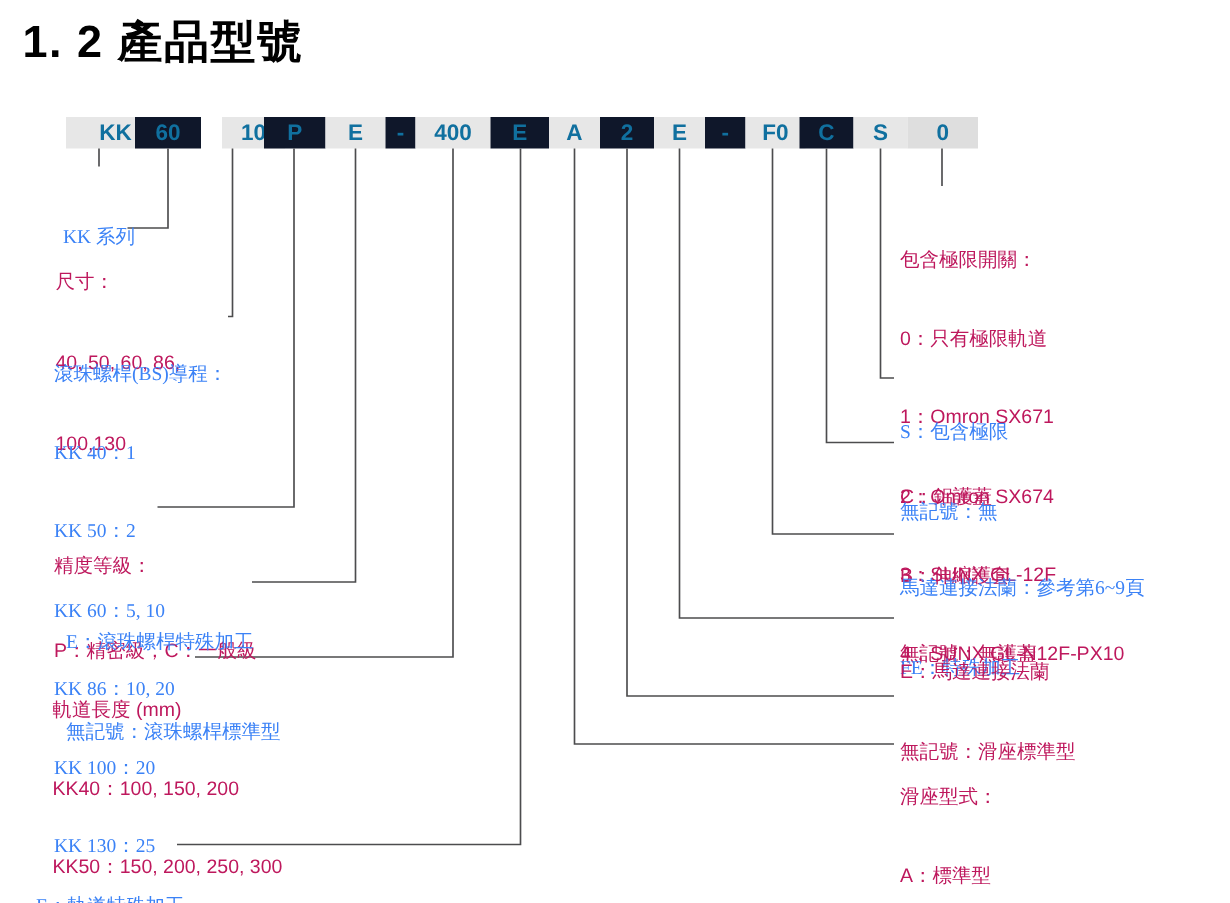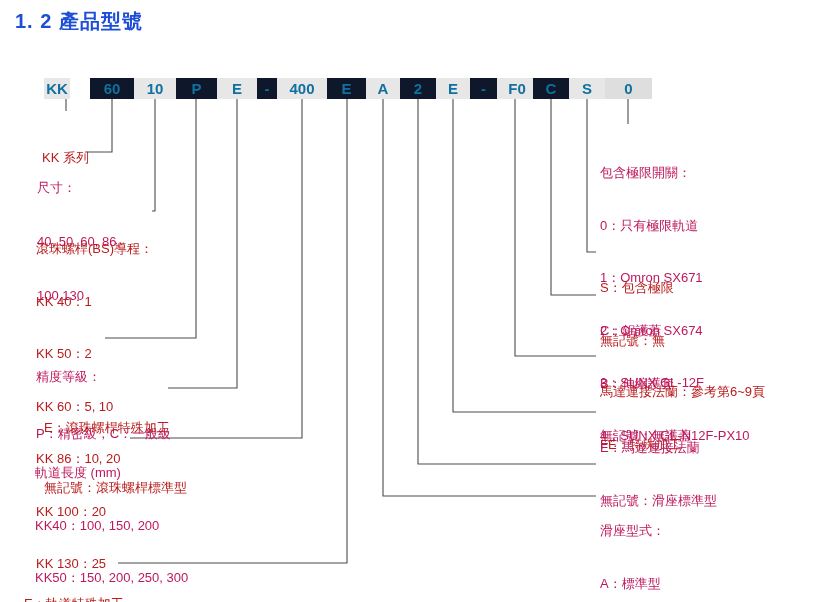--- a/index.html
+++ b/index.html
@@ -1,41 +1,41 @@
 <!DOCTYPE html>
 <html><head>
 <meta charset="utf-8">
 <style>
   html,body{margin:0;padding:0;background:#ffffff;}
   #page{position:relative;width:820px;height:602px;background:#ffffff;overflow:hidden;
         font-family:"Liberation Sans","DejaVu Sans",sans-serif;}
-  #title{position:absolute;left:15px;top:8px;font-size:20px;font-weight:bold;color:#1d4ed8;letter-spacing:1px;}
+  #title{position:absolute;left:15px;top:8px;font-size:30px;font-weight:bold;color:#000000;letter-spacing:1px;}
   .box{position:absolute;top:78px;height:21px;display:flex;align-items:center;justify-content:center;
        font-weight:bold;font-size:15px;color:#10709f;}
   .bg-light{background:#e7e7e7;}
   .bg-dark{background:#0f172a;}
   .bg-mid{background:#dedede;}
   .ann{position:absolute;font-size:13px;white-space:pre;}
   .ann div{white-space:pre;}
   .blue{color:#be185d;}
-  .dark{color:#b91c1c;}
+  .dark{color:#3b82f6;font-family:Liberation Serif, serif;}
   #wires{position:absolute;left:0;top:0;width:820px;height:602px;pointer-events:none;}
   #wires polyline{fill:none;stroke:#4c4c4e;stroke-width:1.1;}
 </style>
 </head>
 <body>
 
 <div id="page">
 
   <div id="title">1. 2 產品型號</div>
 
   <div>
-    <div class="box bg-light" style="left:44px;width:26px;">KK</div>
+    <div class="box bg-light" style="left:44px;width:66px;">KK</div>
     <div class="box bg-dark" style="left:90px;width:44px;">60</div>
-    <div class="box bg-light" style="left:134px;width:42px;">10</div>
+    <div class="box bg-light" style="left:148px;width:42px;">10</div>
     <div class="box bg-dark" style="left:176px;width:41px;">P</div>
     <div class="box bg-light" style="left:217px;width:40px;">E</div>
     <div class="box bg-dark" style="left:257px;width:20px;">-</div>
     <div class="box bg-light" style="left:277px;width:50px;">400</div>
     <div class="box bg-dark" style="left:327px;width:39px;">E</div>
     <div class="box bg-light" style="left:366px;width:34px;">A</div>
     <div class="box bg-dark" style="left:400px;width:36px;">2</div>
     <div class="box bg-light" style="left:436px;width:34px;">E</div>
     <div class="box bg-dark" style="left:470px;width:27px;">-</div>
     <div class="box bg-light" style="left:497px;width:40px;">F0</div>

